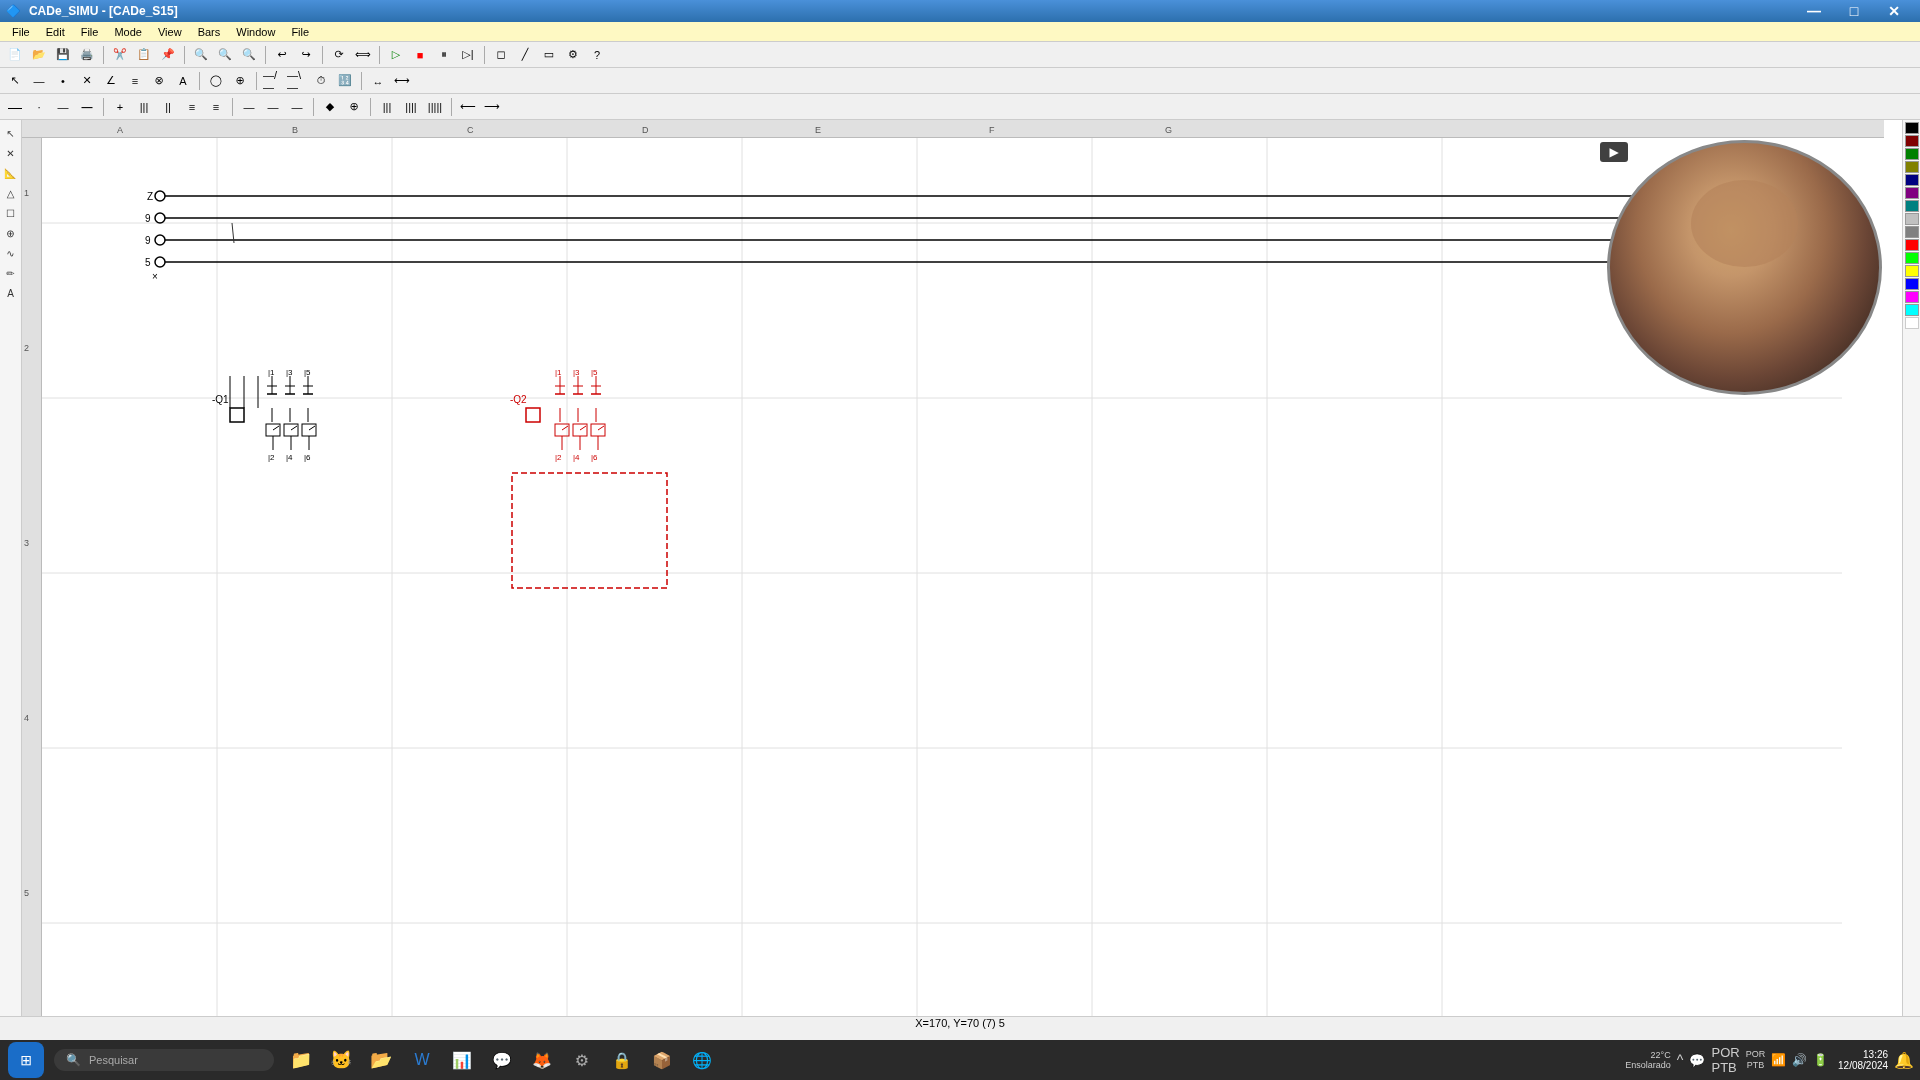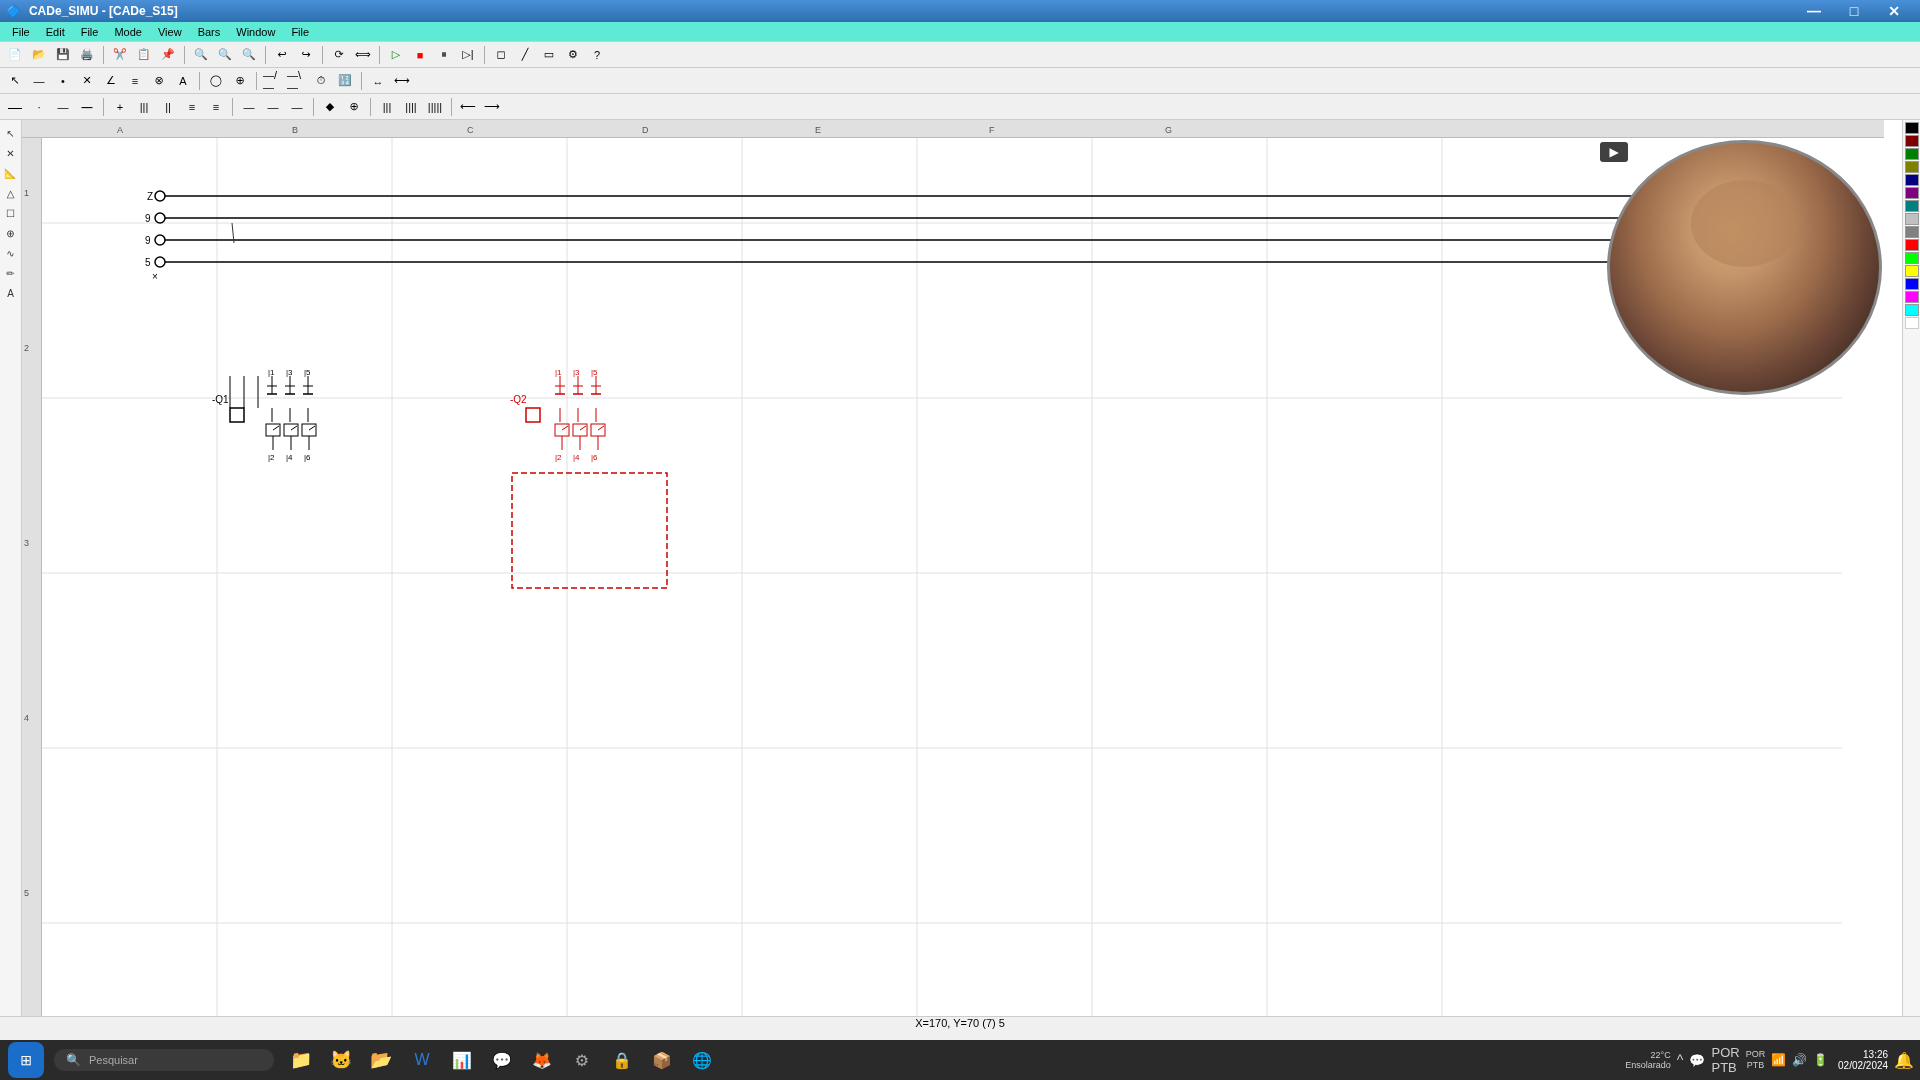--- a/index.html
+++ b/index.html
@@ -10,21 +10,21 @@
       width: 100%; height: 22px; background: linear-gradient(to bottom, #4a90d9, #2c6fad);
       display: flex; align-items: center; justify-content: space-between;
       padding: 0 6px; color: #fff; font-size: 12px; font-weight: 600;
     }
     #titlebar-left { display: flex; align-items: center; gap: 8px; }
     #titlebar-right { display: flex; gap: 0; }
     .title-btn { width: 40px; height: 22px; display: flex; align-items: center; justify-content: center; cursor: pointer; color: #fff; font-size: 14px; }
 
     
     #menubar {
-      width: 100%; height: 20px; background: #5eead4;
+      width: 100%; height: 20px; background: #fef9c3;
       display: flex; align-items: center; padding: 0 4px;
       border-bottom: 1px solid #ccc;
     }
     .menu-item { padding: 2px 8px; font-size: 11px; cursor: pointer; color: #000; }
 
     
     .toolbar {
       width: 100%; height: 26px; background: #f0f0f0;
       display: flex; align-items: center; padding: 0 4px; gap: 2px;
       border-bottom: 1px solid #ccc;
@@ -491,18 +491,18 @@
     <div style="font-size:9px;color:#ccc;cursor:pointer;text-align:center;line-height:1.2;">
       <div>POR</div>
         <div>PTB</div>
     </div>
     <span style="font-size:12px;">📶</span>
     <span style="font-size:12px;">🔊</span>
     <span style="font-size:12px;">🔋</span>
 
     <div style="display:flex;flex-direction:column;align-items:flex-end;font-size:10px;color:#fff;cursor:pointer;margin-left:4px;">
       <span>13:26</span>
-      <span>02/02/2024</span>
+      <span>12/08/2024</span>
     </div>
 
     <span style="font-size:16px;color:#ccc;cursor:pointer;">🔔</span>
   </div>
 </div>
 
 </body></html>

